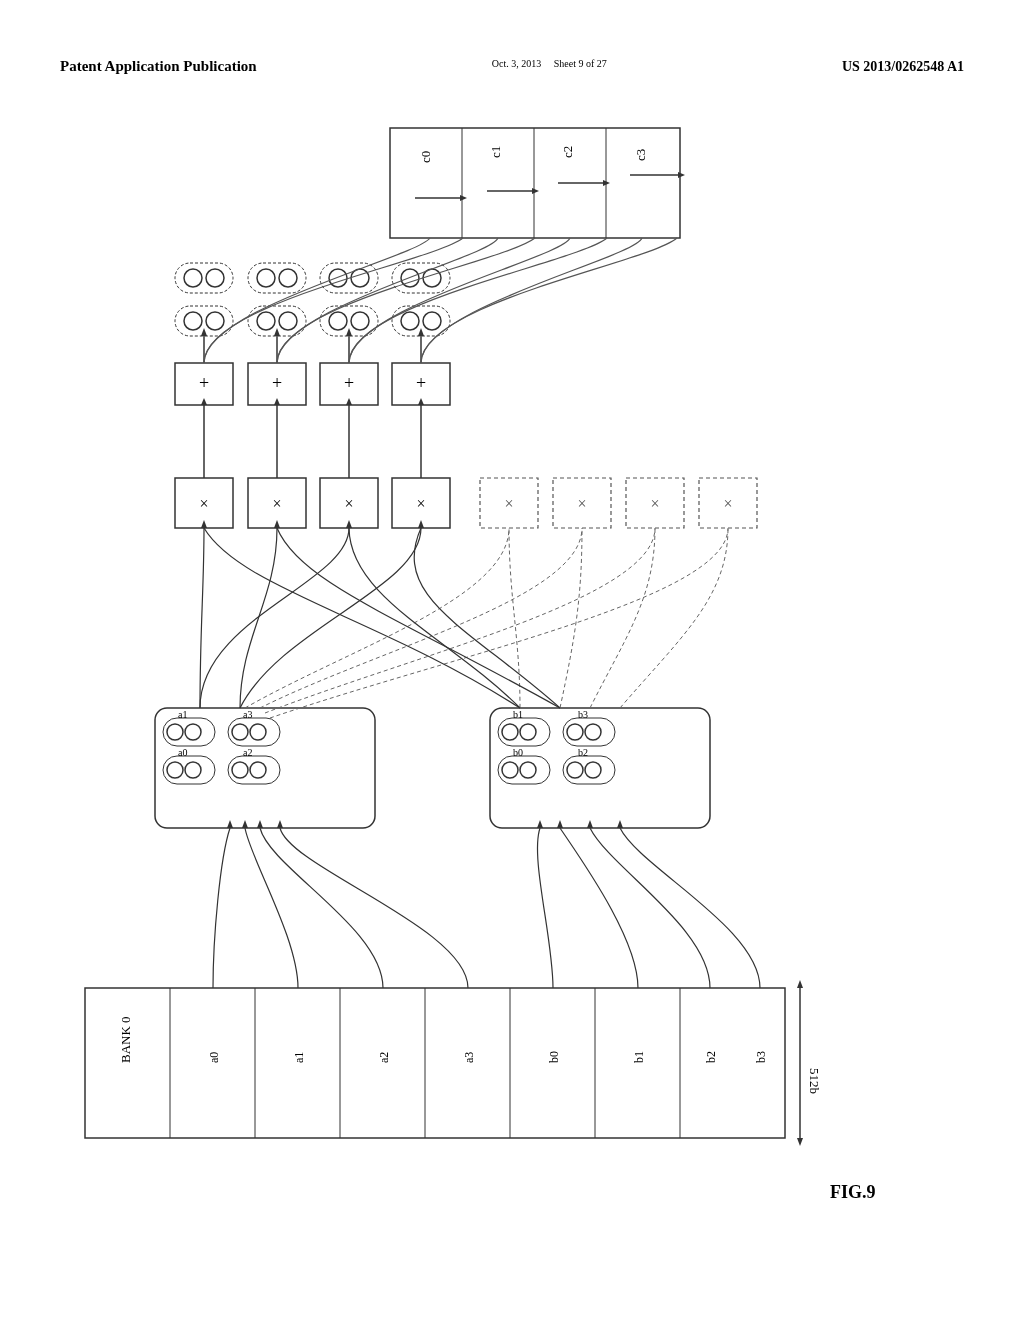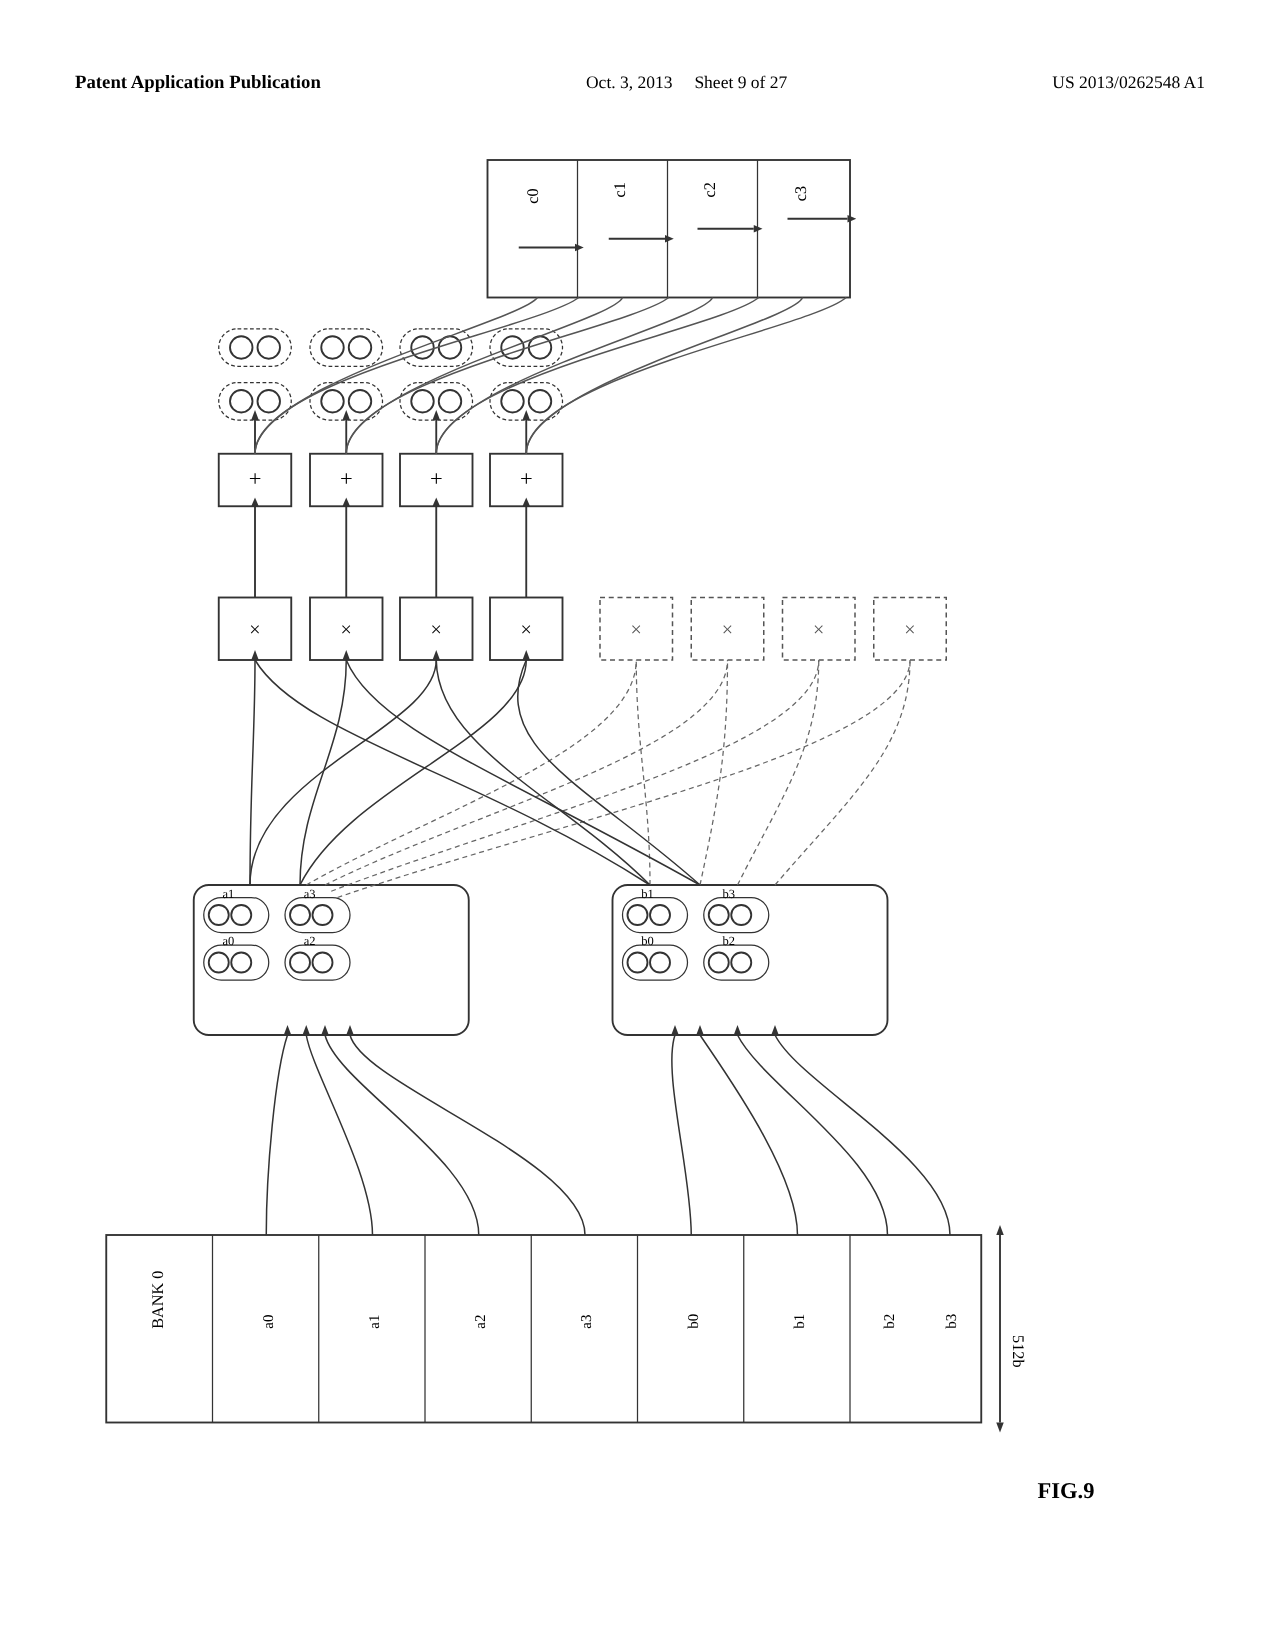--- a/index.html
+++ b/index.html
@@ -25,29 +25,29 @@
       align-items: flex-start;
       padding: 56px 60px 20px 60px;
       border-bottom: none;
     }
     .header-left {
       font-size: 15px;
       font-weight: bold;
       line-height: 1.4;
     }
     .header-center {
-      font-size: 14px;
+      font-size: 10px;
       text-align: center;
       line-height: 1.6;
     }
     .header-right {
       font-size: 14px;
       text-align: right;
       line-height: 1.6;
-      font-weight: normal;
+      font-weight: bold;
     }
 
     
     .diagram-area {
       position: relative;
       width: 100%;
       height: 1150px;
       margin-top: 10px;
     }
 

